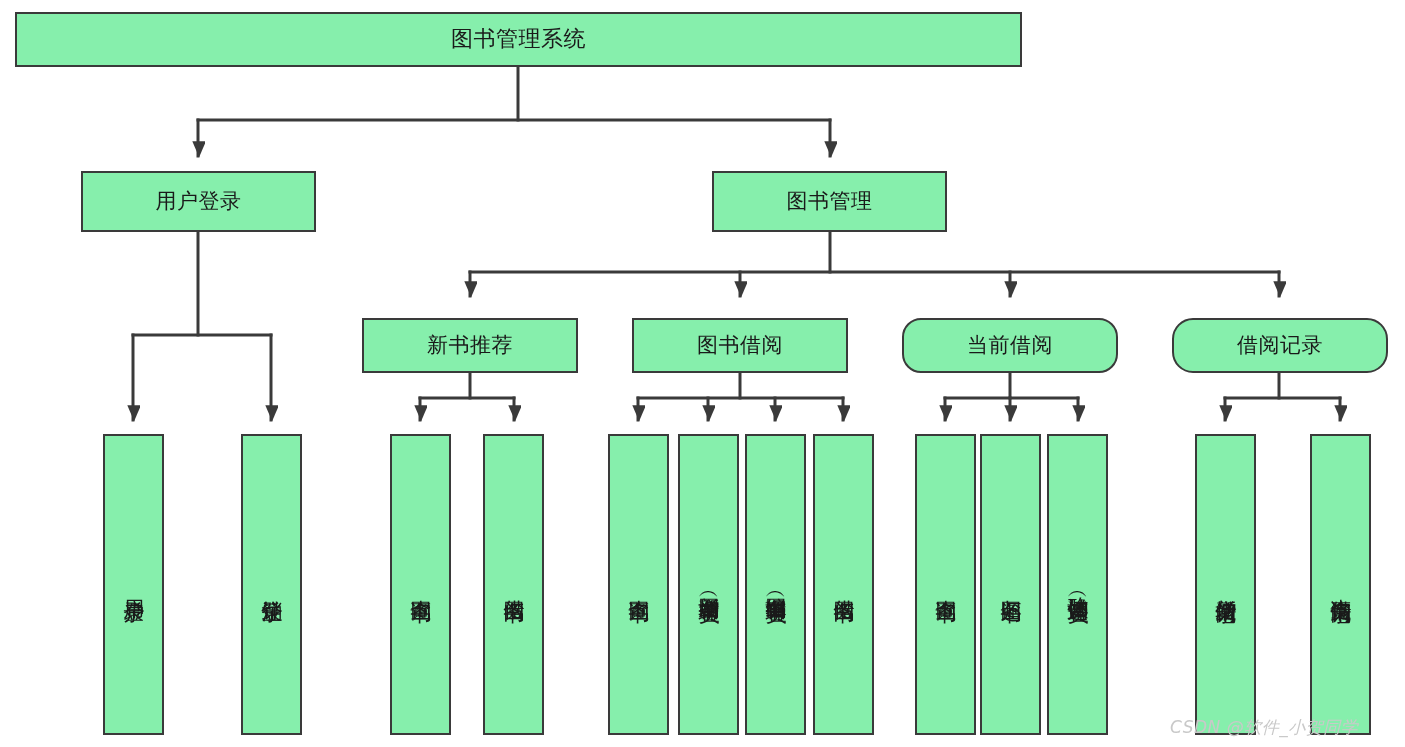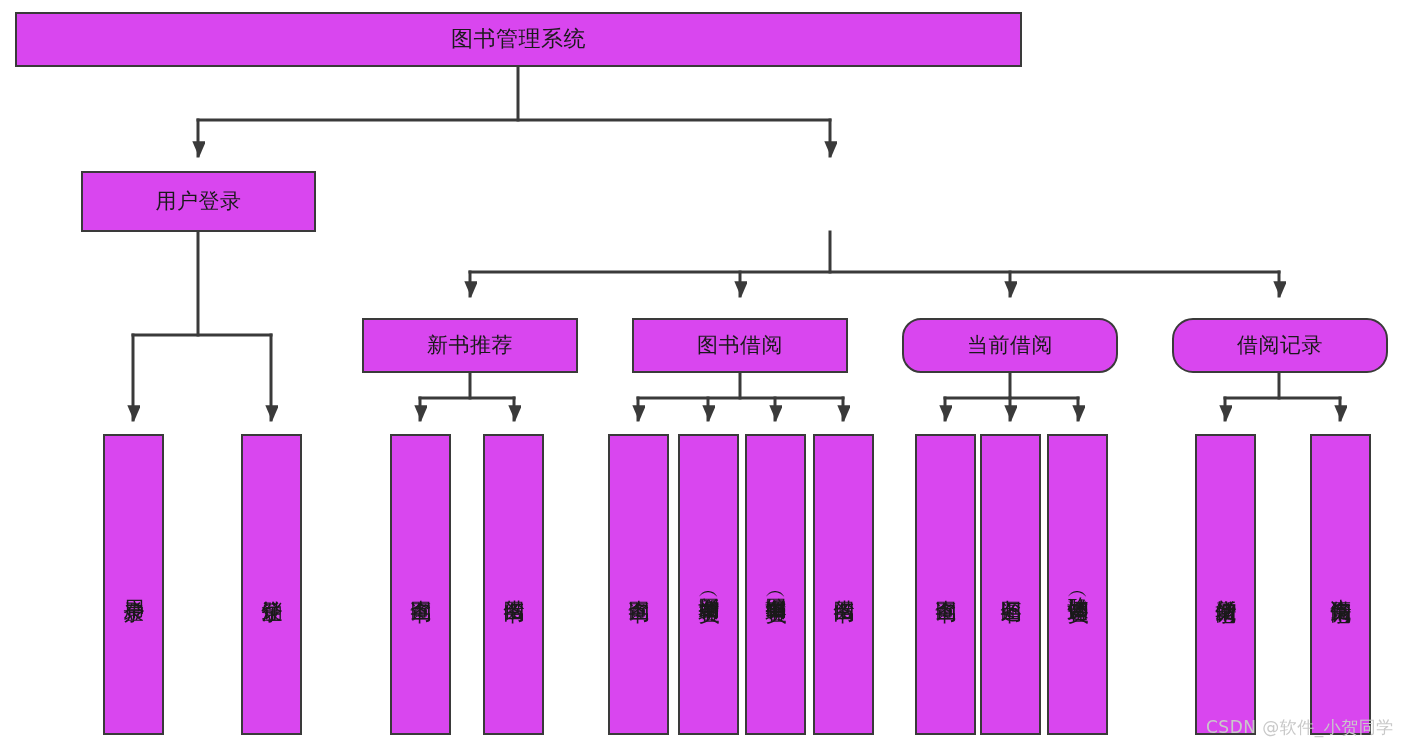--- a/index.html
+++ b/index.html
@@ -22,21 +22,21 @@
     position: absolute;
     left: 0;
     top: 0;
     width: 1405px;
     height: 747px;
   }
   .node {
     position: absolute;
     box-sizing: border-box;
     border: 2px solid #3a3a3a;
-    background: #d946ef;
+    background: #86efac;
     display: flex;
     align-items: center;
     justify-content: center;
     overflow: hidden;
   }
   .node-label {
     color: #1a1a1a;
     font-size: 21px;
     line-height: 1.12;
     letter-spacing: 0.5px;
@@ -118,20 +118,23 @@
     </g>
   </svg>
 
   <div class="node root" style="left:15px; top:12px; width:1007px; height:55px;">
     <span class="node-label">图书管理系统</span>
   </div>
 
   <div class="node" style="left:81px; top:171px; width:235px; height:61px;">
     <span class="node-label">用户登录</span>
   </div>
+  <div class="node" style="left:712px; top:171px; width:235px; height:61px;">
+    <span class="node-label">图书管理</span>
+  </div>
 
   <div class="node" style="left:632px; top:318px; width:216px; height:55px;">
     <span class="node-label">图书借阅</span>
   </div>
   <div class="node" style="left:362px; top:318px; width:216px; height:55px;">
     <span class="node-label">新书推荐</span>
   </div>
   <div class="node" style="left:902px; top:318px; width:216px; height:55px;border-radius:19px;">
     <span class="node-label">当前借阅</span>
   </div>
@@ -176,15 +179,15 @@
     <span class="node-label">确认归还（管理员）</span>
   </div>
 
   <div class="node vertical" style="left:1195px; top:434px; width:61px; height:301px;">
     <span class="node-label">新增借阅记录</span>
   </div>
   <div class="node vertical" style="left:1310px; top:434px; width:61px; height:301px;">
     <span class="node-label">查询借阅记录</span>
   </div>
 
-  <div class="watermark" style="left:1206px; top:716px;">CSDN @软件_小贺同学</div>
+  <div class="watermark" style="left:1170px; top:716px;font-style:italic;">CSDN @软件_小贺同学</div>
 
 </div>
 
 </body></html>

